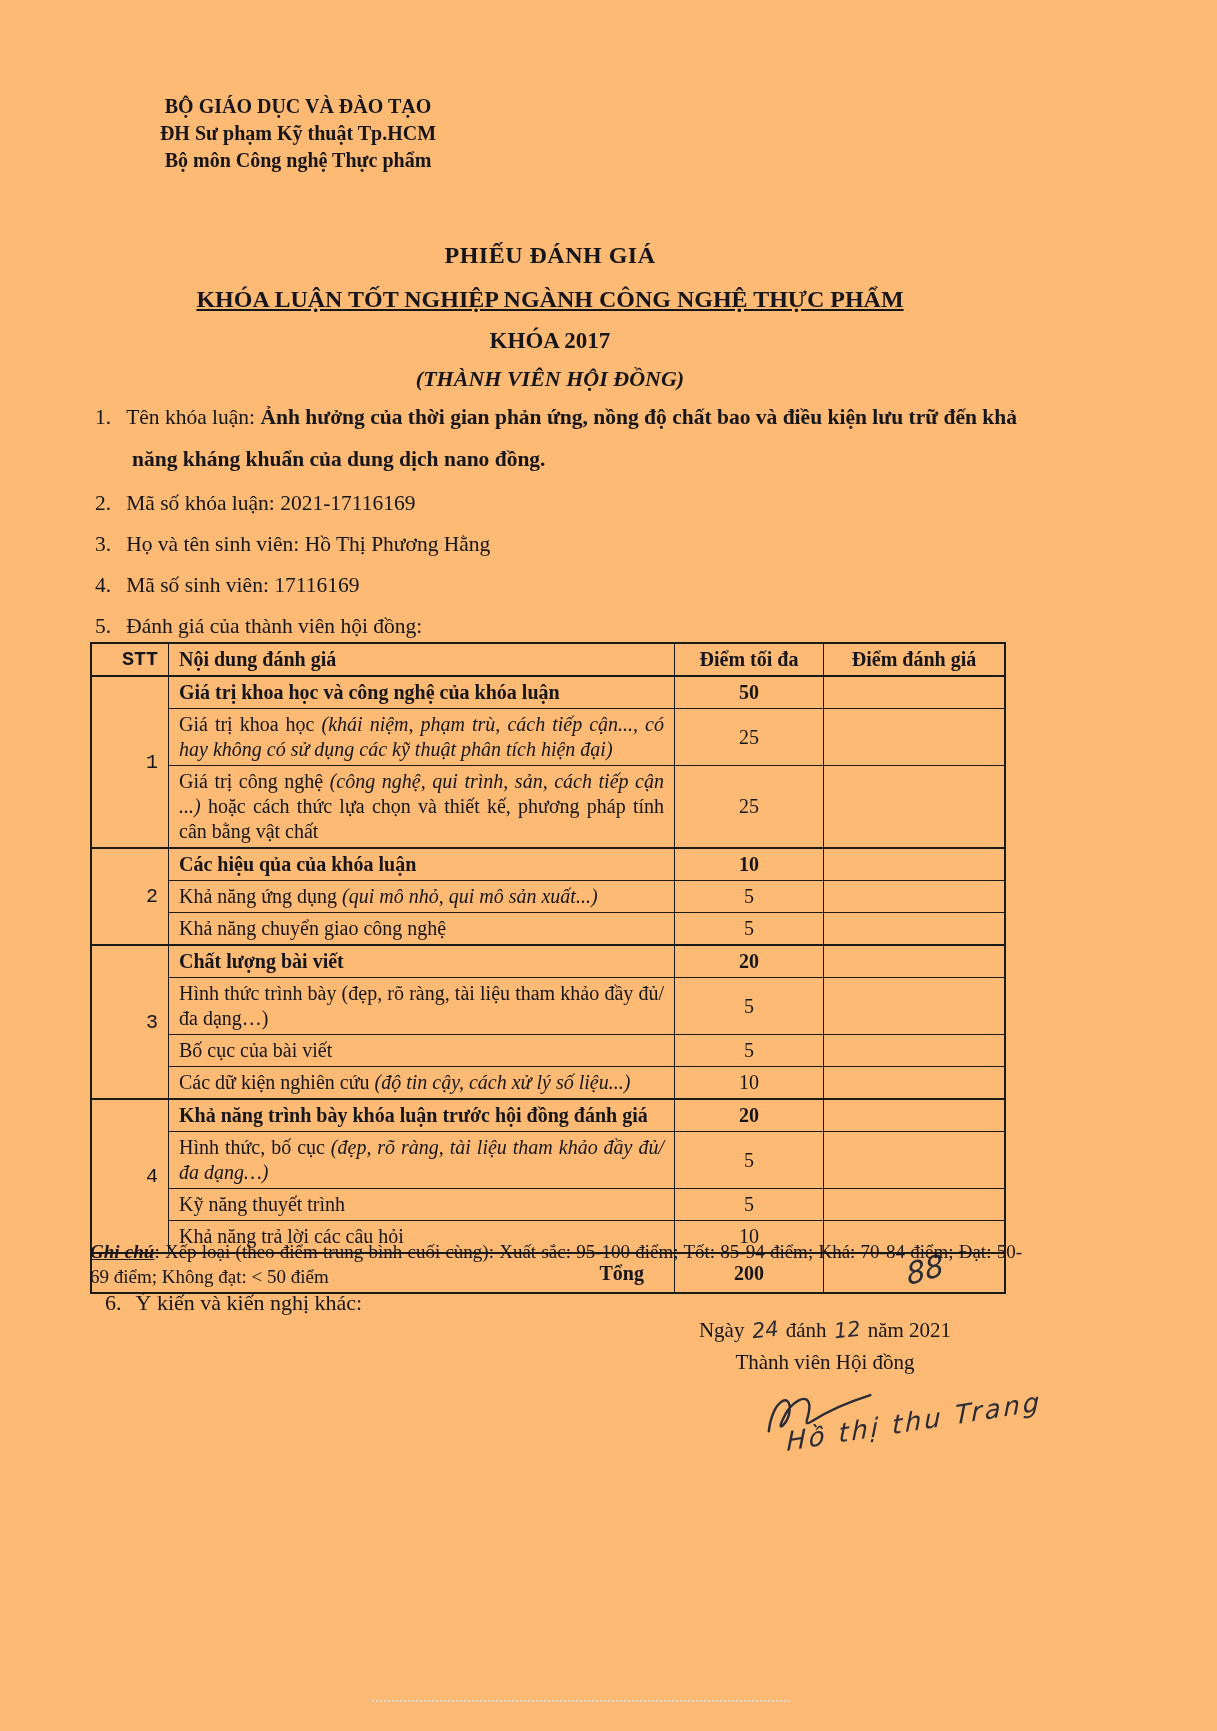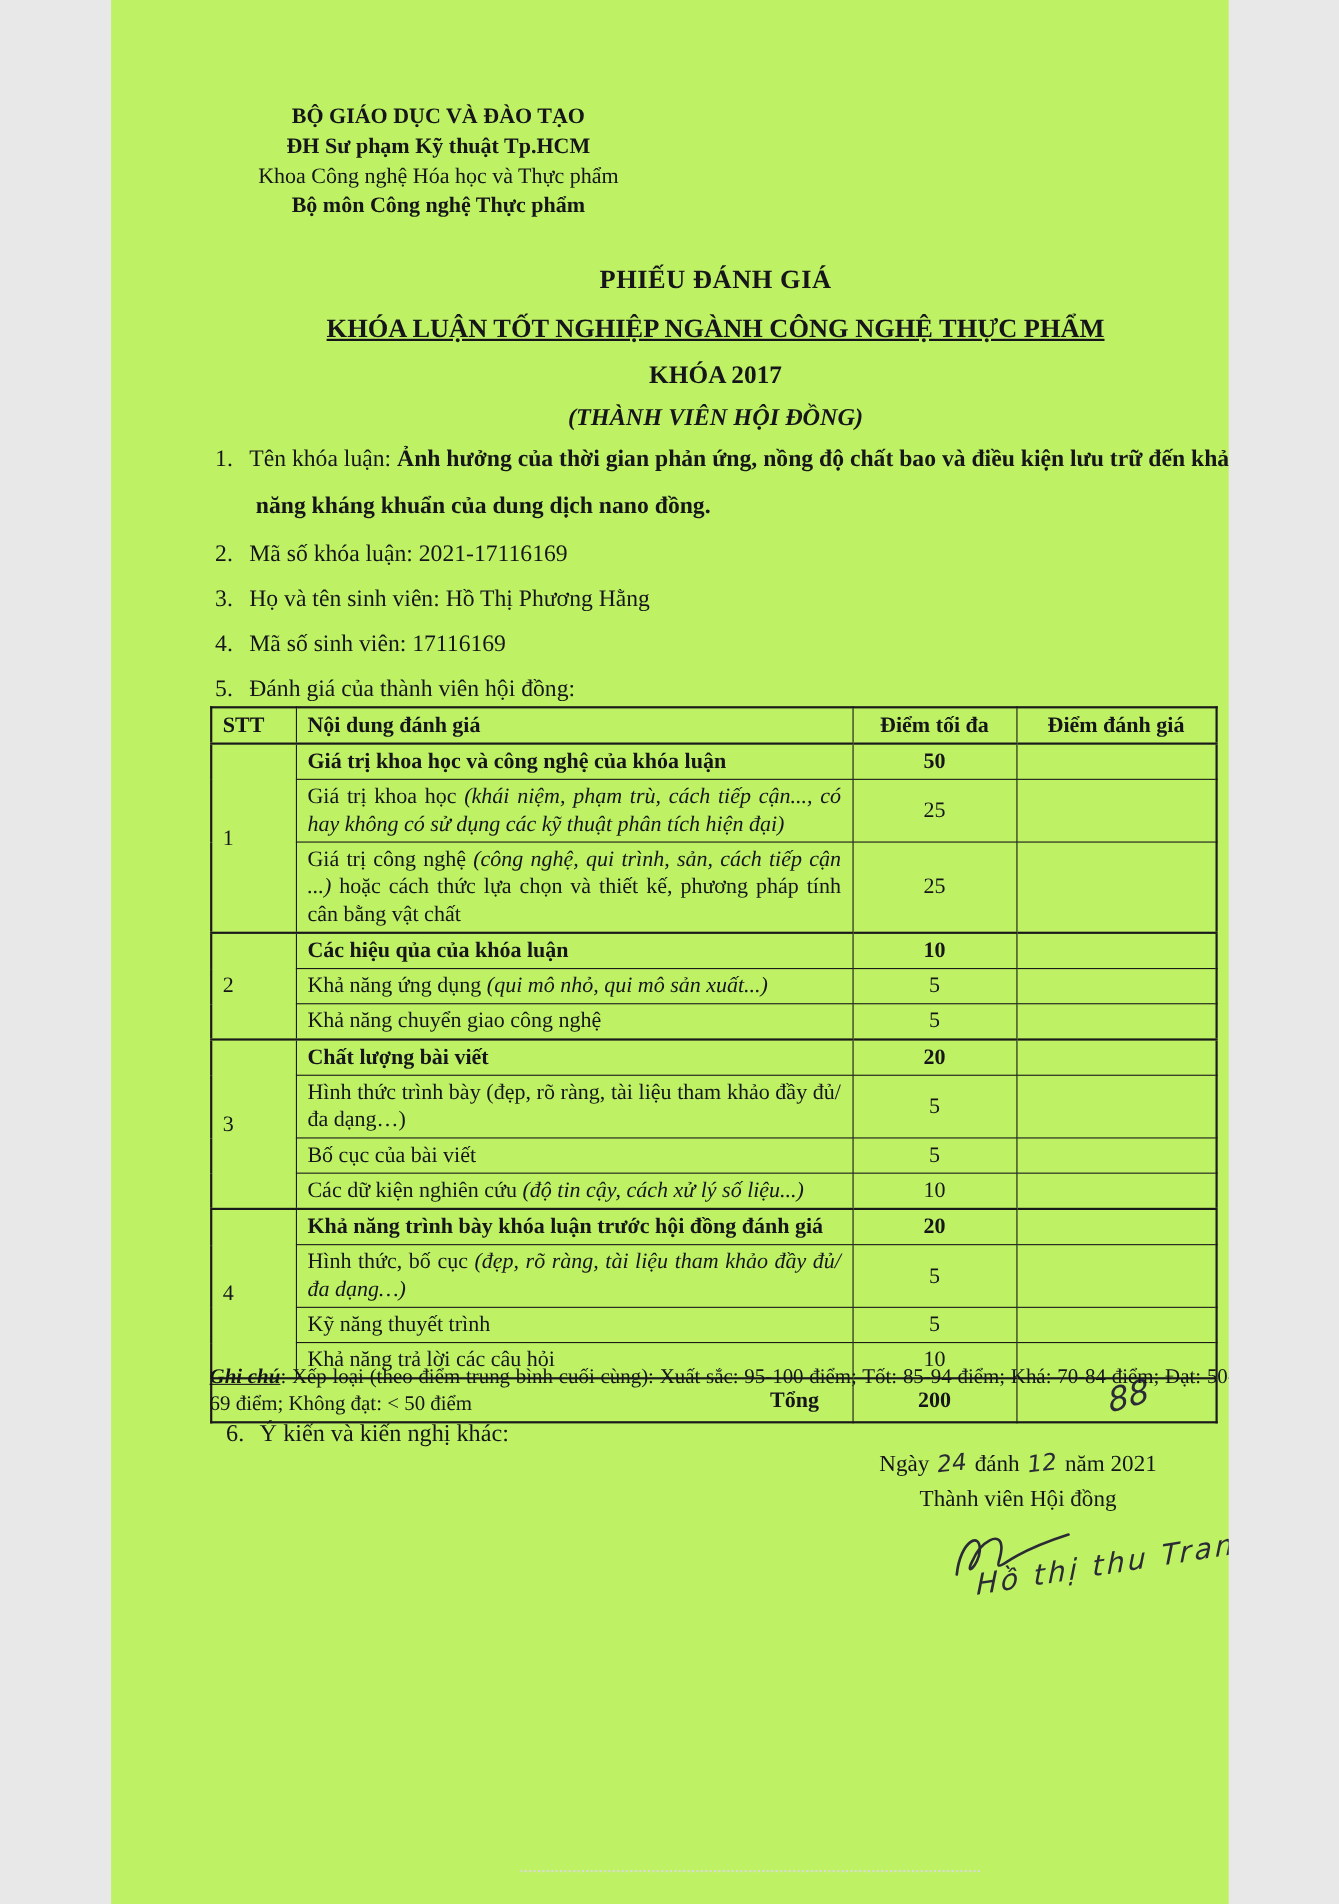--- a/index.html
+++ b/index.html
@@ -1,18 +1,18 @@
 <!DOCTYPE html>
 <html><head>
 <meta charset="utf-8">
 <style>
   html,body{margin:0;padding:0;background:#e8e8e8;}
   .page{
-    position:relative; width:1016px; height:1731px; margin:0 auto;
-    background:#bef264; color:#15151a; overflow:hidden;
+    position:relative; width:1217px; height:1731px; margin:0 auto;
+    background:#fdba74; color:#15151a; overflow:hidden;
     font-family:"Liberation Serif","DejaVu Serif",serif;
   }
   .b{font-weight:bold;}
   .i{font-style:italic;}
 
   
   .hdr-left{position:absolute; left:88px; top:93px; width:420px; text-align:center; font-size:20px; line-height:27px;}
   .hdr-left .l0,.hdr-left .l1,.hdr-left .l3{font-weight:bold;}
   .hdr-right{position:absolute; left:548px; top:91px; width:460px; text-align:center; font-size:20px; line-height:28px;}
   .hdr-right .l0{font-weight:bold;}
@@ -29,21 +29,21 @@
   .list{position:absolute; left:95px; top:396px; width:930px; font-size:21.5px;}
   .li{padding-left:37px; text-indent:-37px; line-height:40px; margin-bottom:1px;}
   .li .num{margin-right:15px;}
   .li-1{line-height:42px; margin-bottom:3px;}
 
   
   .tblwrap{position:absolute; left:90px; top:642px;}
   table{border-collapse:collapse; width:916px; font-size:20px; border:2px solid #1a1a1a;}
   th,td{border:1px solid #1a1a1a; padding:3px 10px; vertical-align:middle; line-height:25px;}
   thead th{font-weight:bold; border-bottom:1.5px solid #1a1a1a;}
-  .col-stt{width:56px; text-align:left;}
+  .col-stt{width:56px; text-align:right;font-family:Liberation Mono, monospace;}
   .col-max{width:128px; text-align:center;border-radius:12px;}
   .col-score{width:160px;}
   .col-content{text-align:justify;}
   th.col-content{text-align:left;}
   .group-start td{border-top:2px solid #1a1a1a;}
   .total-row td{border-top:2px solid #1a1a1a; height:32px;}
   .total-label{text-align:right; font-weight:bold; padding-right:30px;}
   .score-cell{position:relative; overflow:visible;}
 
   
@@ -68,21 +68,20 @@
   .scan-mark{position:absolute; left:372px; top:1700px; width:418px; border-top:2px dotted #d9d9d6;}
 </style>
 </head>
 <body>
 
 <div class="page">
 
   <div class="hdr-left">
     <div class="l0">BỘ GIÁO DỤC VÀ ĐÀO TẠO</div>
     <div class="l1">ĐH Sư phạm Kỹ thuật Tp.HCM</div>
-    <div class="l2">Khoa Công nghệ Hóa học và Thực phẩm</div>
     <div class="l3">Bộ môn Công nghệ Thực phẩm</div>
   </div>
 
   <div class="titleblock">
     <div class="t1">PHIẾU ĐÁNH GIÁ</div>
     <div class="t2">KHÓA LUẬN TỐT NGHIỆP NGÀNH CÔNG NGHỆ THỰC PHẨM</div>
     <div class="t3">KHÓA 2017</div>
     <div class="t4">(THÀNH VIÊN HỘI ĐỒNG)</div>
   </div>
 

